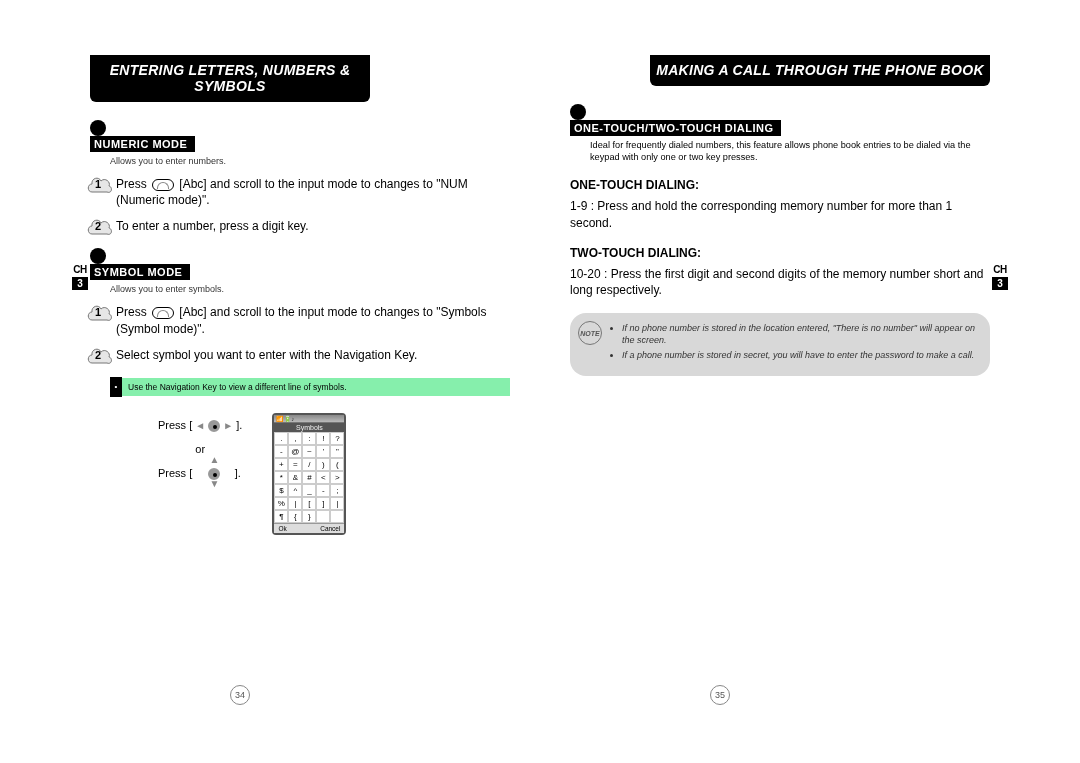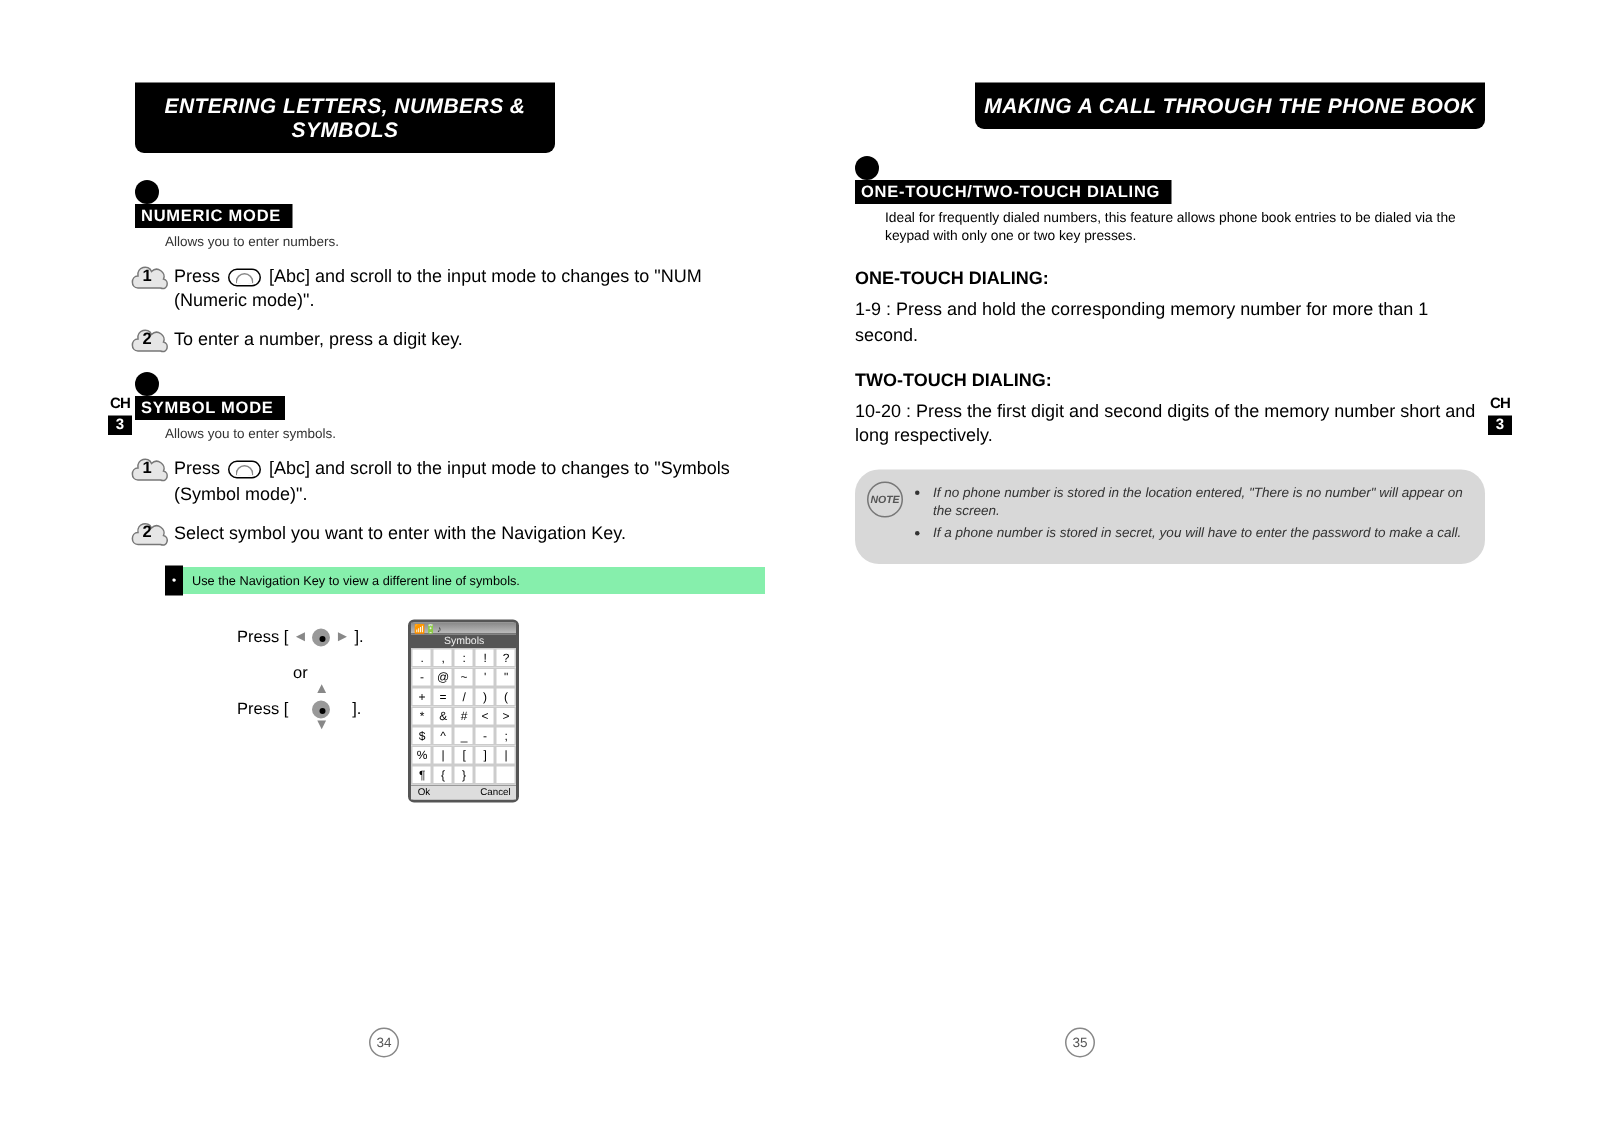--- a/index.html
+++ b/index.html
@@ -41,21 +41,21 @@
   .chapter-tab.right { right: -18px; }
   .ch-label { font-size: 10px; font-weight: bold; letter-spacing: -0.5px; line-height:1; }
   .ch-num { background:#000; color:#fff; font-size:10px; font-weight:bold; padding:1px 0; margin-top:2px; }
   .sub-heading { font-size: 12px; font-weight: bold; margin: 14px 0 6px; }
   .body-text { font-size: 12px; line-height: 1.4; margin-bottom: 4px; }
   .note-box { background:#d8d8d8; border-radius: 16px; padding: 10px 10px 10px 42px; position: relative; margin-top: 14px; }
   .note-box .note-icon { position:absolute; left:8px; top:8px; width:24px; height:24px; border:1.5px solid #777; border-radius:50%; display:flex; align-items:center; justify-content:center; font-size:7px; font-style:italic; font-weight:bold; color:#555; }
   .note-box ul { list-style: disc; font-size:9px; font-style: italic; color:#333; padding-left: 10px; }
   .note-box li { margin-bottom: 4px; line-height:1.3; }
   .pagenum { position:absolute; bottom: -40px; width:20px; height:20px; border:1px solid #888; border-radius:50%; font-size:9px; display:flex; align-items:center; justify-content:center; color:#555; }
-  .pagenum.left { left: 156px; }
+  .pagenum.left { left: 140px; }
   .pagenum.right { left: 140px; }
   .page-wrap { position: relative; padding-bottom: 60px; }
   .ideal { font-size: 9.2px; line-height:1.3; margin: 0 0 8px 20px; }
 </style>
 </head>
 <body>
 
 <div class="spread">
 
   <div class="page page-wrap">

